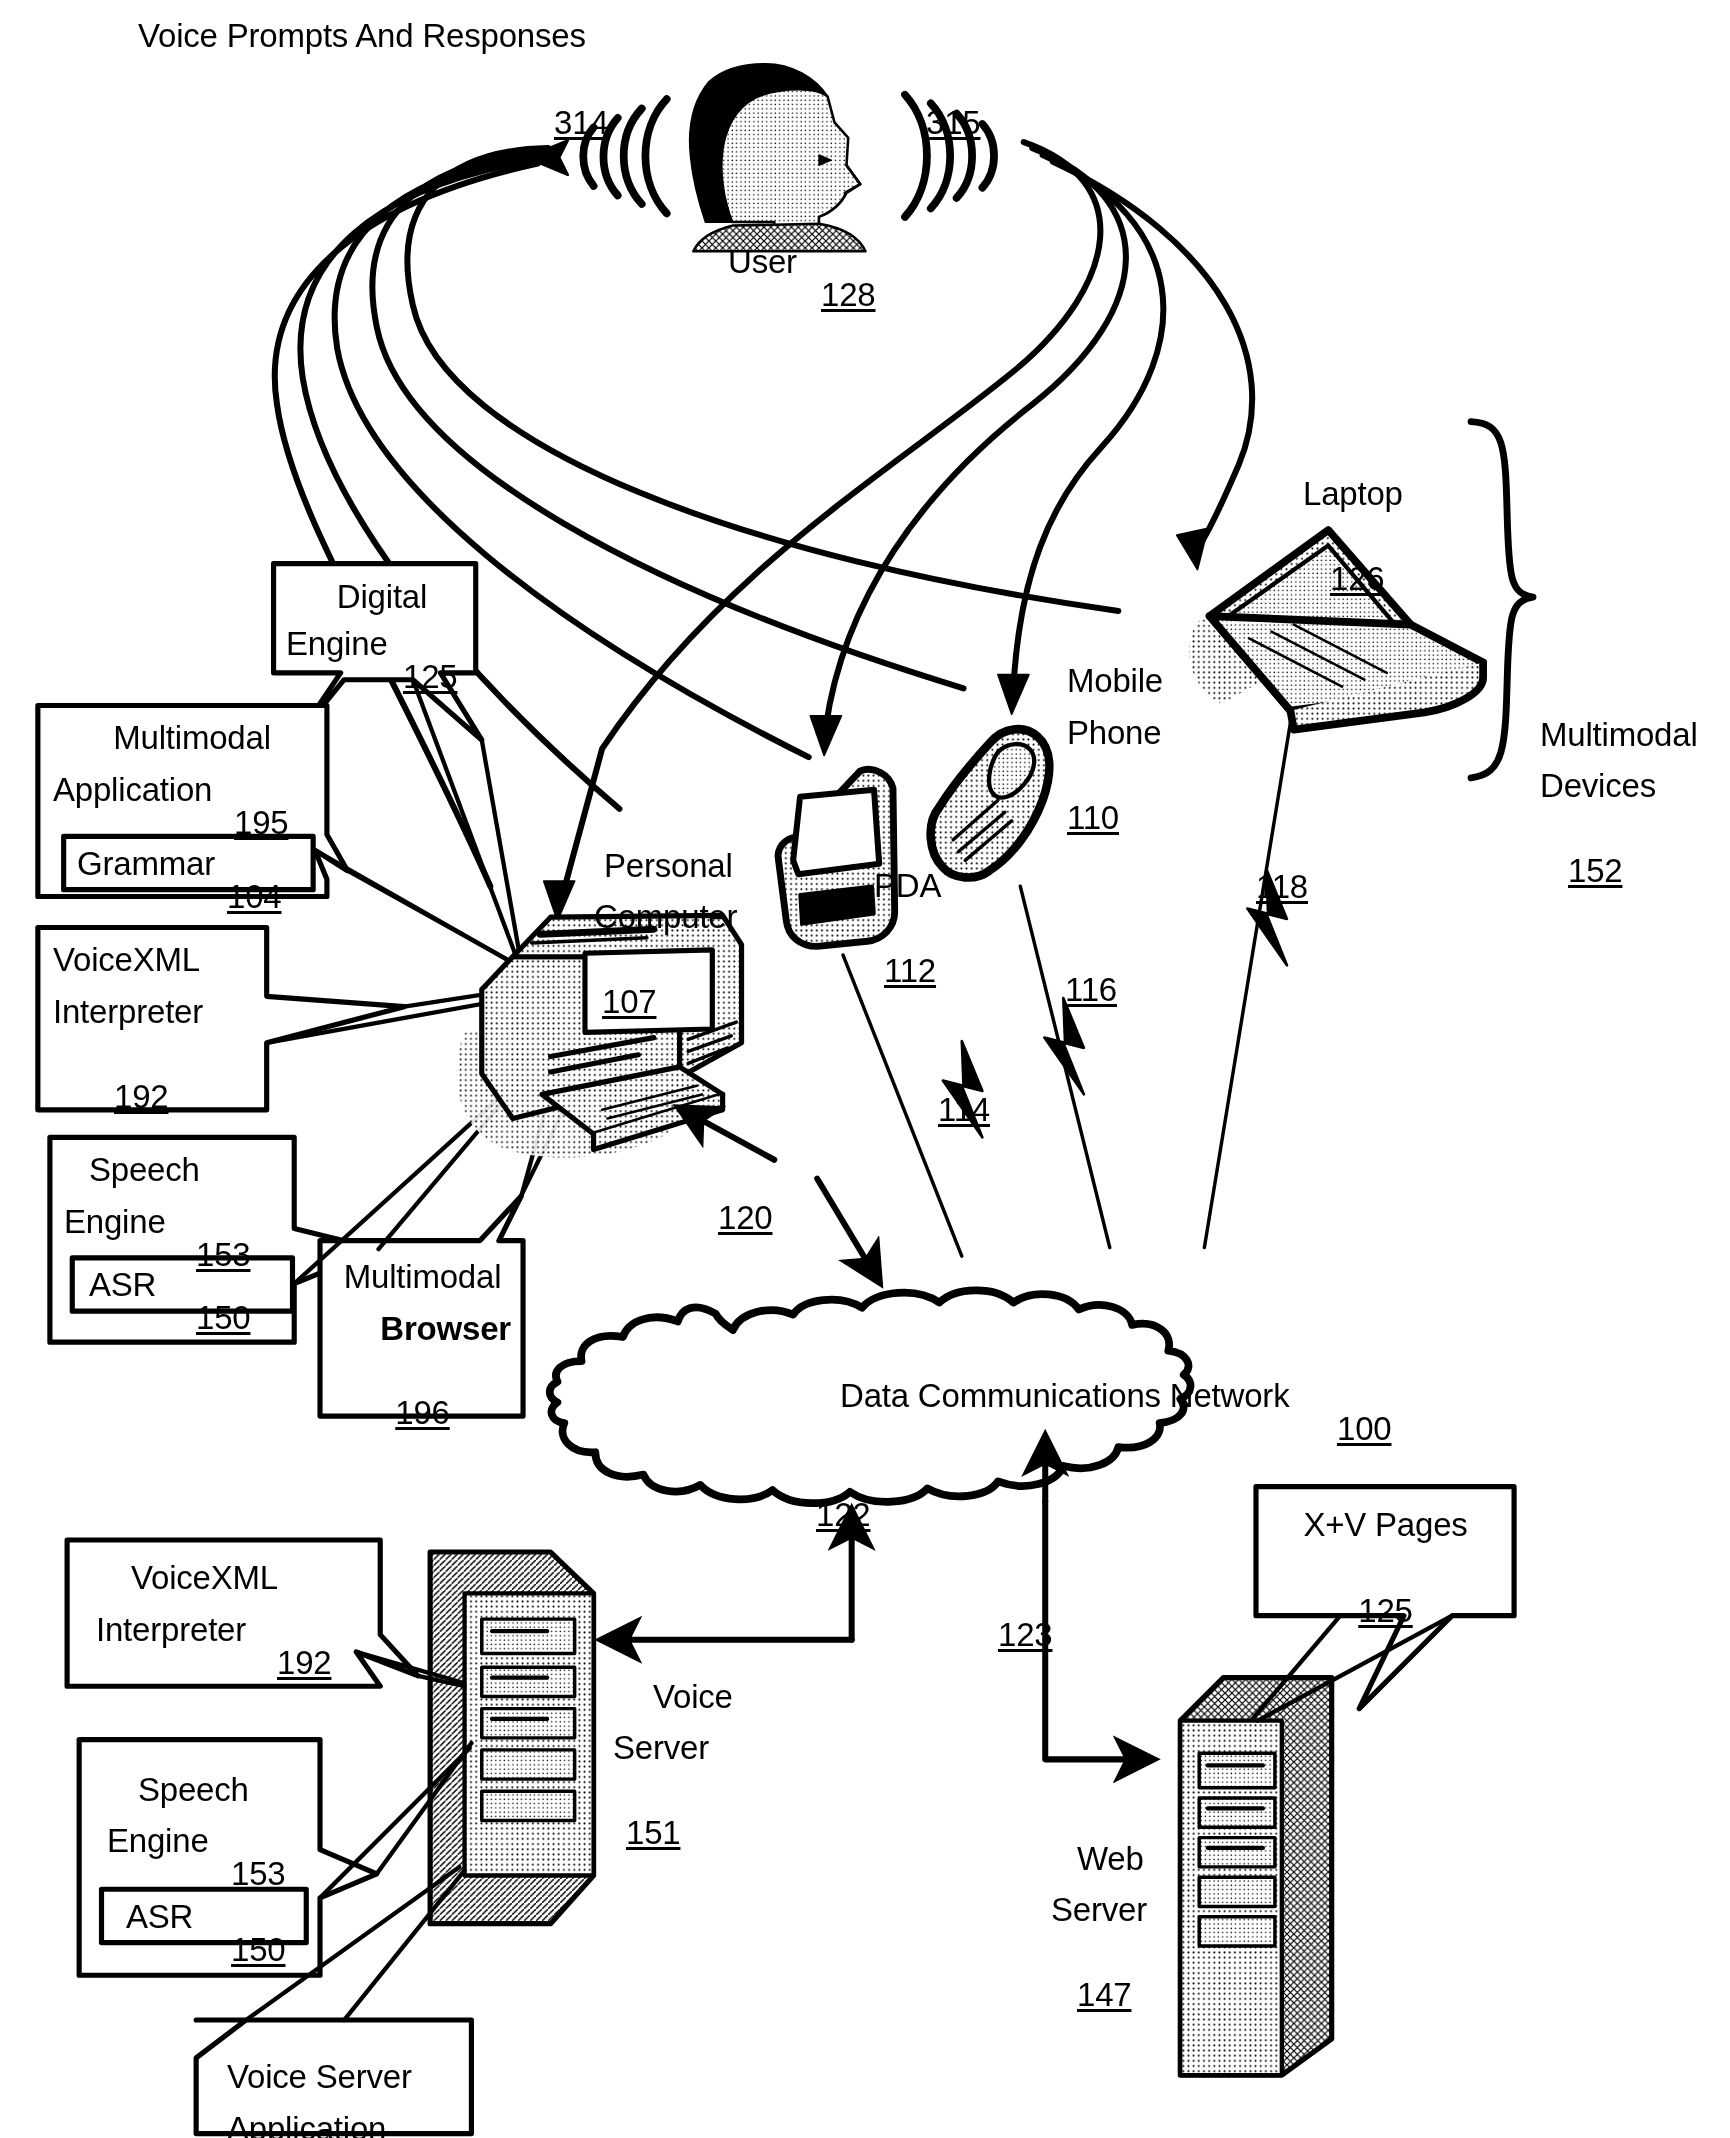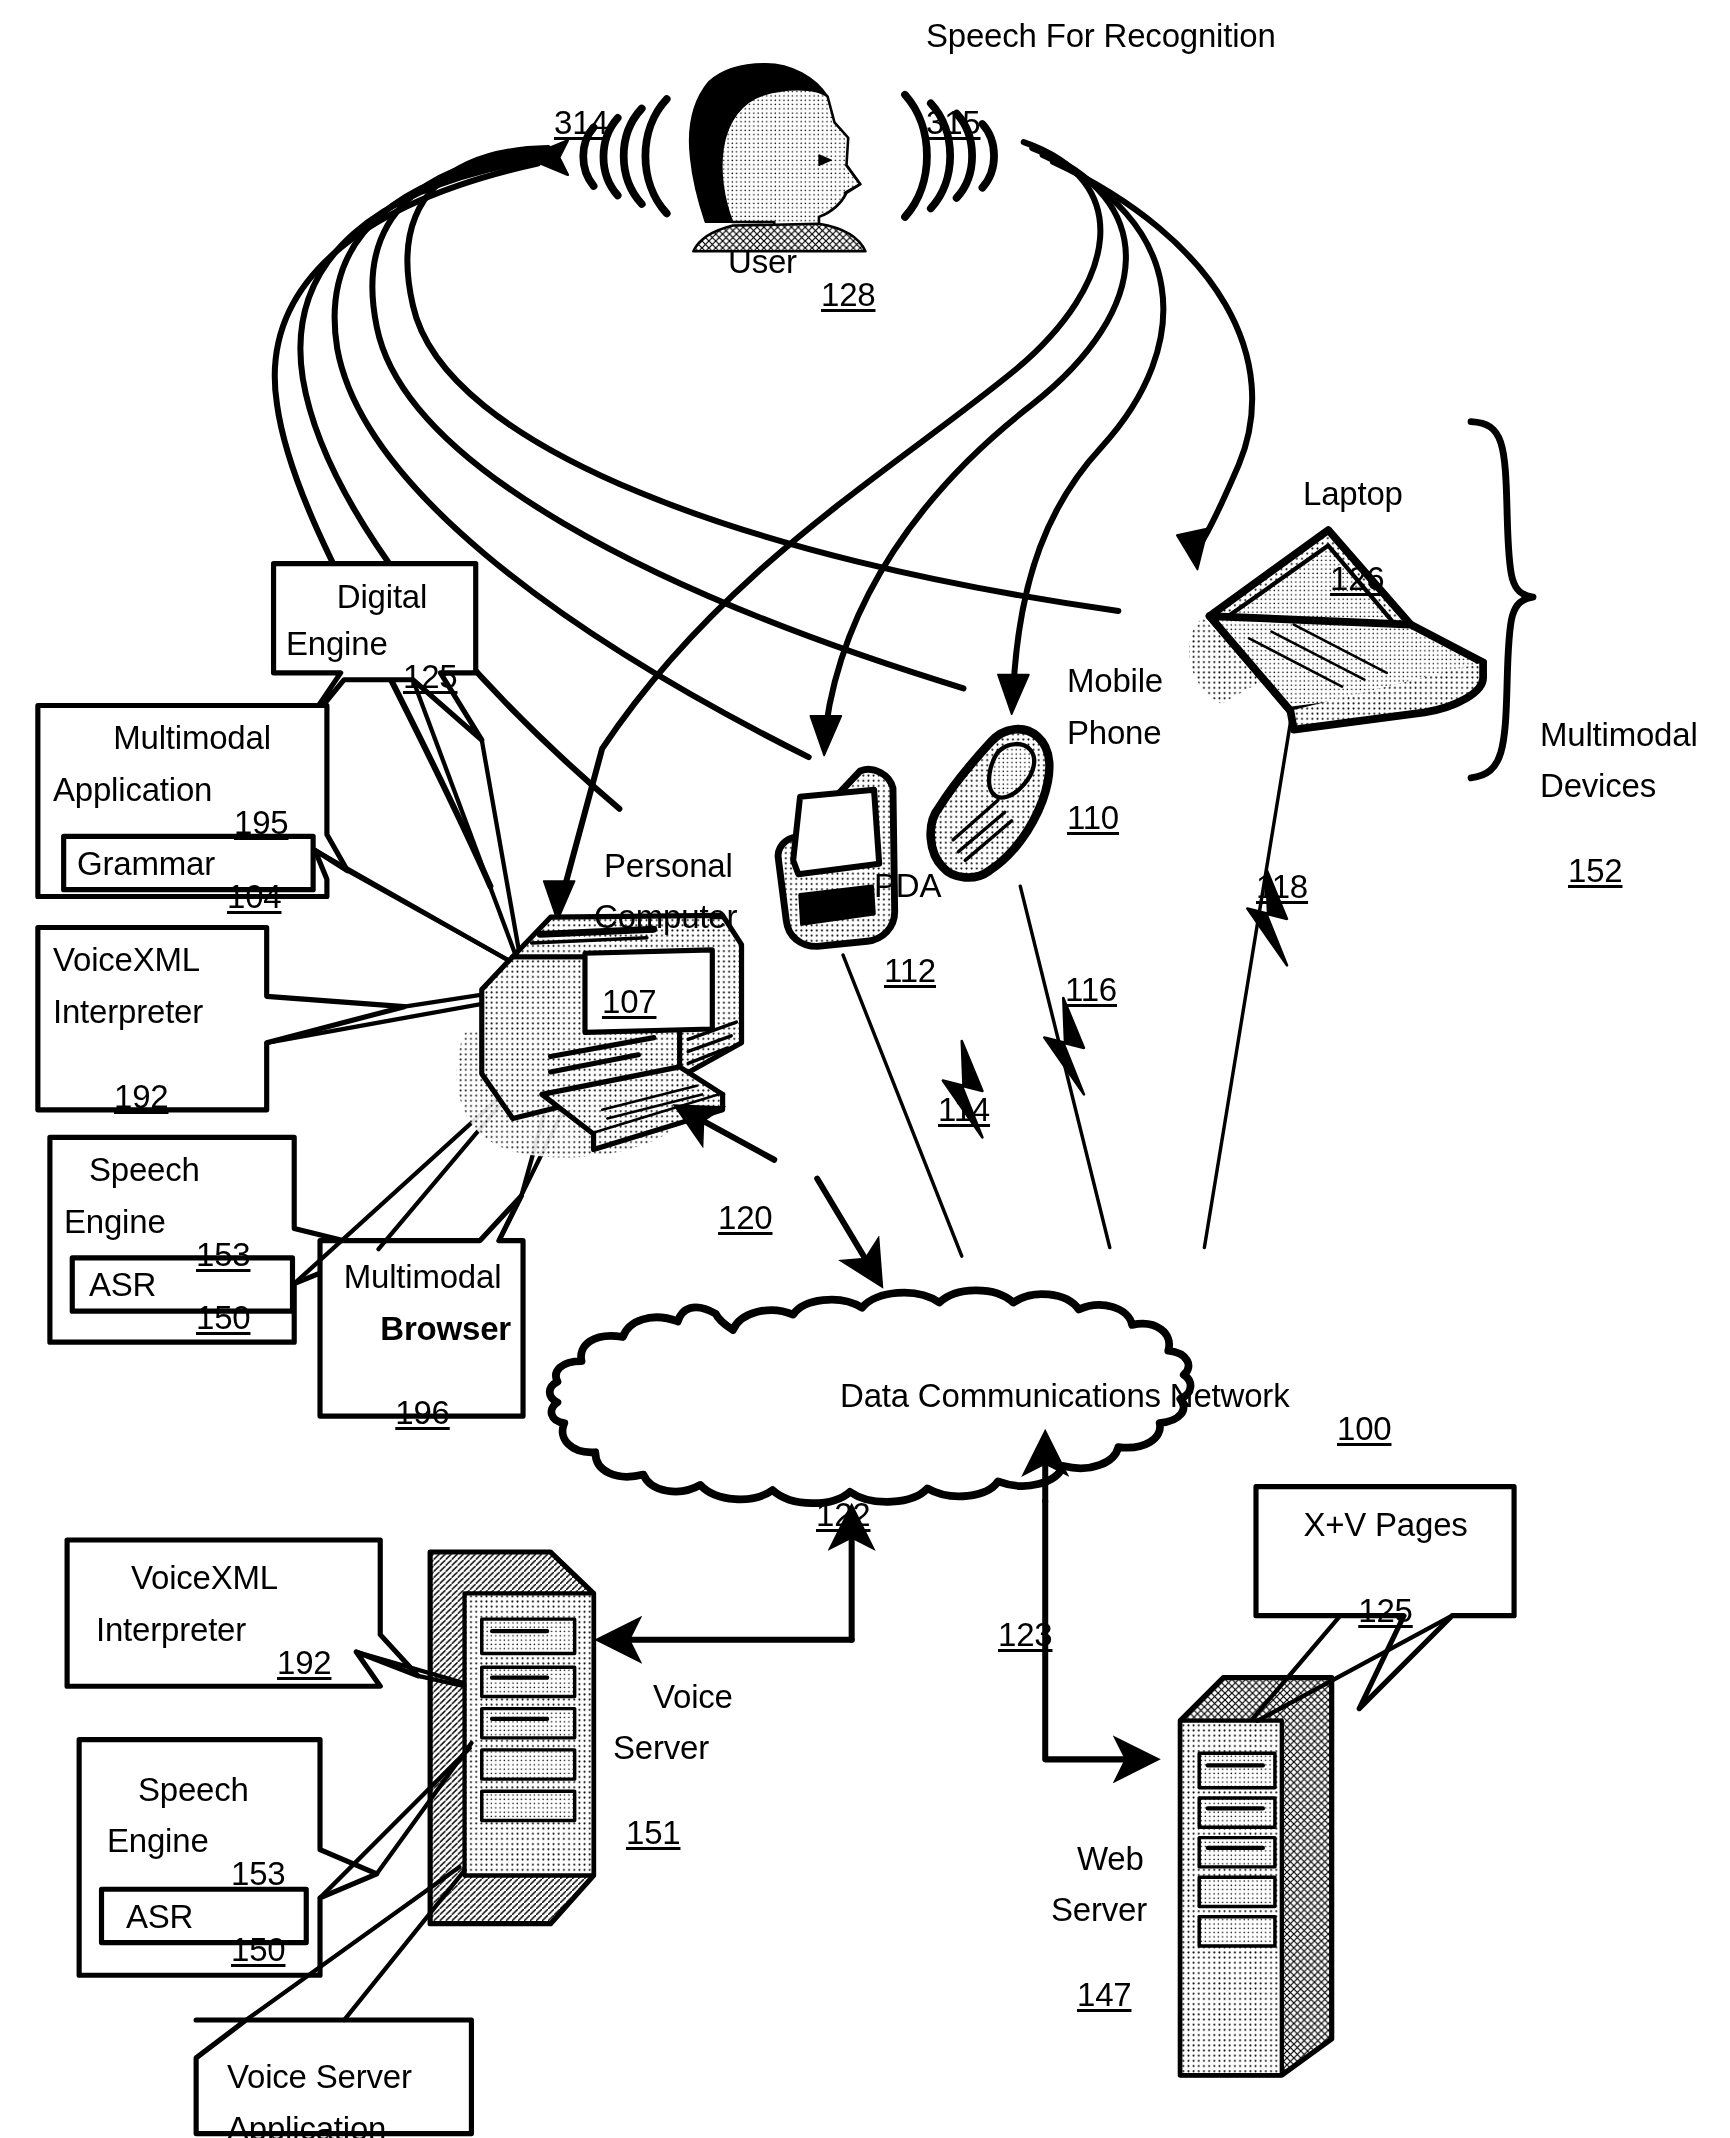--- a/index.html
+++ b/index.html
@@ -303,23 +303,23 @@
 
       <path d="M1460 1728 L1760 1728 L1760 1878 L1688 1878 L1580 1986 L1632 1878 L1558 1878 L1460 1878 Z" fill="#fff" stroke="#000" stroke-width="6"></path>
       <g stroke="#000" stroke-width="5" fill="none">
         <path d="M1558 1878 L1456 1998"></path>
         <path d="M1688 1878 L1462 2000"></path>
       </g>
 
     </g>
   </svg>
 
+  <div class="lbl" style="left:138px; top:17px; width:499px;">Voice Prompts And Responses</div>
   <div class="lbl num" style="left:554px; top:71px;">314</div>
 
-  <div class="lbl" style="left:926px; top:17px; width:404px;">Speech For Recognition</div>
   <div class="lbl num" style="left:926px; top:71px;">315</div>
 
   <div class="lbl" style="left:728px; top:243px;">User</div>
   <div class="lbl num" style="left:821px; top:243px;">128</div>
 
   <div class="lbl" style="left:296px; top:578px; width:172px; text-align:center;">Digital</div>
   <div class="lbl" style="left:286px; top:625px;">Engine</div>
   <div class="lbl num" style="left:403px; top:625px;">125</div>
 
   <div class="lbl" style="left:93px; top:719px; width:198px; text-align:center;">Multimodal</div>

